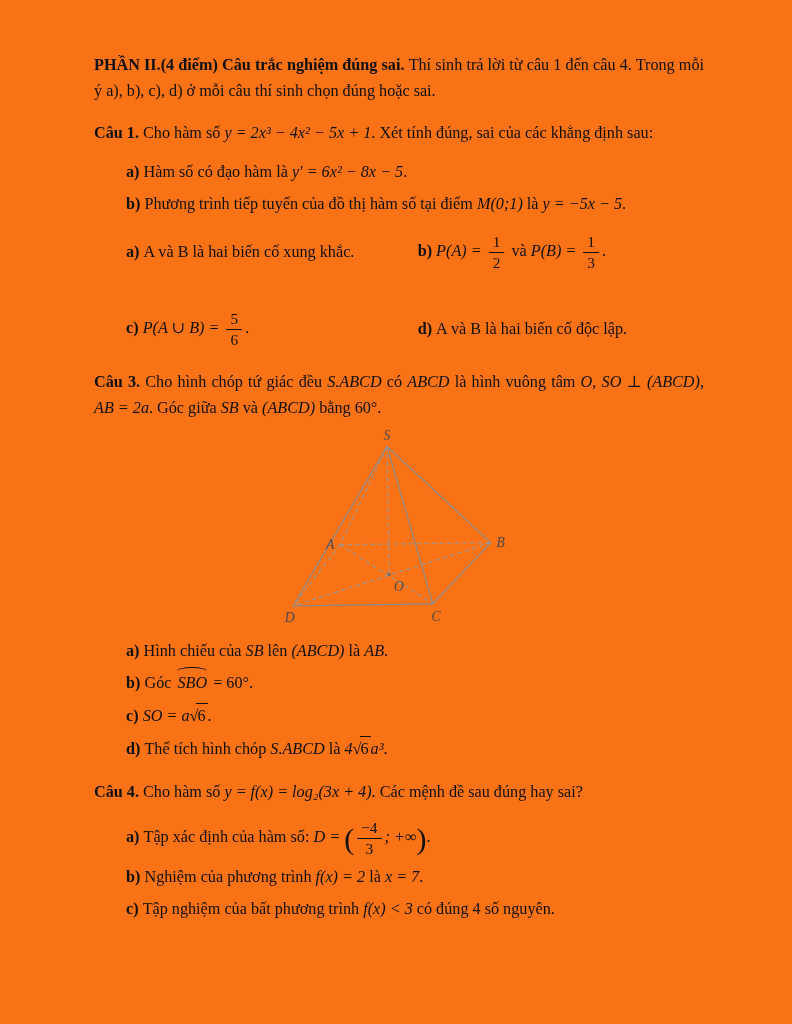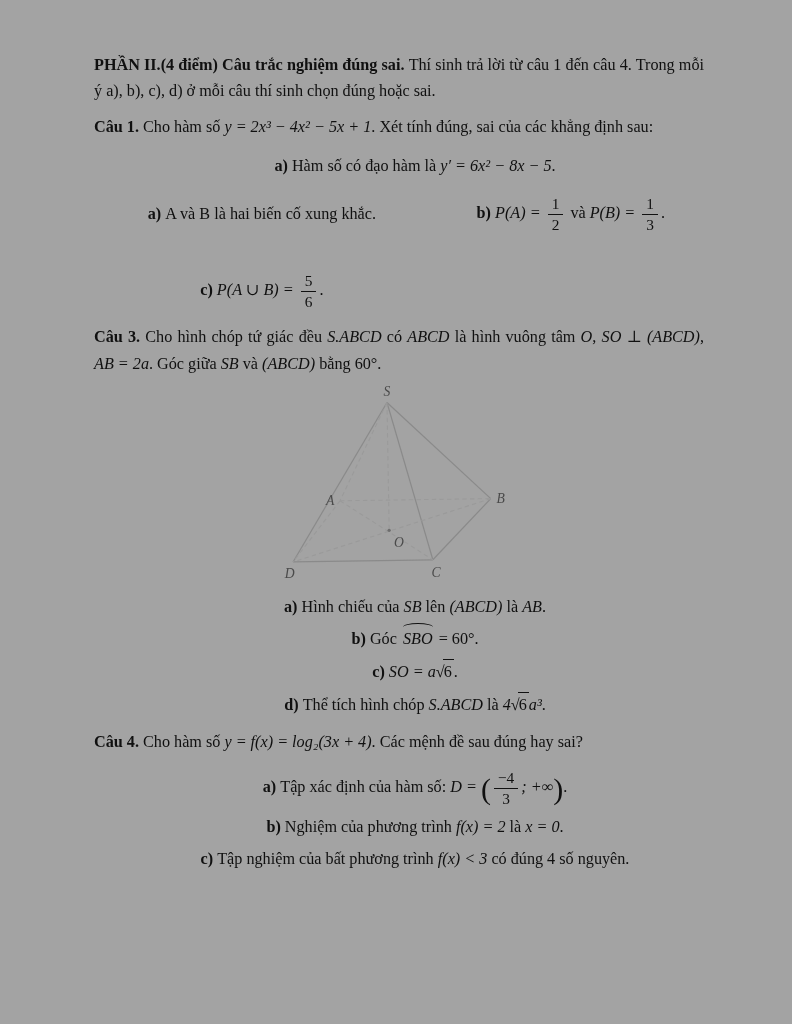--- a/index.html
+++ b/index.html
@@ -2,26 +2,26 @@
 <html><head>
 <meta charset="utf-8">
 <style>
   html,body{margin:0;padding:0;background:#ffffff;}
   .page{
     width:792px;height:1024px;box-sizing:border-box;
     padding:46px 88px 18px 94px;
     font-family:"Liberation Serif","DejaVu Serif",serif;
     font-size:16.2px;color:#101010;
     display:flex;flex-direction:column;overflow:hidden;
-    background:#a3a3a3;
+    background:#f97316;
   }
   .para{margin:6px 0;line-height:1.62;text-align:justify;}
-  .q{margin-top:4px;}
+  .q{margin-top:10px;}
   .items{margin-left:32px;}
-  .item{margin:7px 0;line-height:1.55;text-align:center;}
+  .item{margin:7px 0;line-height:1.55;text-align:left;}
   .grid2{display:grid;grid-template-columns:47% 53%;margin-left:32px;align-items:center;gap:20px;}
   .grid2 .item{margin:9px 0;}
   .tk-t{font-style:normal;}
   .tk-b{font-weight:700;}
   .tk-m{font-style:italic;}
   .tk-bigp{font-size:1.85em;font-weight:400;vertical-align:middle;line-height:.85;font-style:normal;}
   .frac{display:inline-flex;flex-direction:column;align-items:center;vertical-align:middle;margin:0 3px;line-height:1.18;font-style:normal;}
   .frac .num{padding:0 4px 1px 4px;border-bottom:1.2px solid #111;font-size:.95em;}
   .frac .den{padding:1px 4px 0 4px;font-size:.95em;}
   .sqrt{display:inline-flex;align-items:baseline;font-style:normal;}
@@ -36,35 +36,37 @@
 </head>
 <body>
 
 <div class="page">
 
   <p class="para"><span class="tk-b">PHẦN II.(4 điểm) Câu trắc nghiệm đúng sai. </span><span class="tk-t">Thí sinh trả lời từ câu 1 đến câu 4. Trong mỗi ý a), b), c), d) ở mỗi câu thí sinh chọn đúng hoặc sai.</span></p>
 
   <p class="para q"><span class="tk-b">Câu 1. </span><span class="tk-t">Cho hàm số </span><span class="tk-m">y = 2x³ − 4x² − 5x + 1</span><span class="tk-t">. Xét tính đúng, sai của các khẳng định sau:</span></p>
   <div class="items">
     <p class="item"><span class="tk-b">a) </span><span class="tk-t">Hàm số có đạo hàm là </span><span class="tk-m">y′ = 6x² − 8x − 5</span><span class="tk-t">.</span></p>
+    <p class="item"><span class="tk-b">b) </span><span class="tk-t">Phương trình tiếp tuyến của đồ thị hàm số tại điểm </span><span class="tk-m">M(0;1)</span><span class="tk-t"> là </span><span class="tk-m">y = −5x − 5</span><span class="tk-t">.</span></p>
   </div>
 
   <div class="grid2">
     <p class="item"><span class="tk-b">a) </span><span class="tk-t">A và B là hai biến cố xung khắc.</span></p>
     <p class="item"><span class="tk-b">b) </span><span class="tk-m">P(A) = </span><span class="frac">
           <span class="num">1</span>
           <span class="den">2</span>
         </span><span class="tk-t"> và </span><span class="tk-m">P(B) = </span><span class="frac">
           <span class="num">1</span>
           <span class="den">3</span>
         </span><span class="tk-t">.</span></p>
     <p class="item"><span class="tk-b">c) </span><span class="tk-m">P(A ∪ B) = </span><span class="frac">
           <span class="num">5</span>
           <span class="den">6</span>
         </span><span class="tk-t">.</span></p>
+    <p class="item"><span class="tk-b">d) </span><span class="tk-t">A và B là hai biến cố độc lập.</span></p>
   </div>
 
   <p class="para q"><span class="tk-b">Câu 3. </span><span class="tk-t">Cho hình chóp tứ giác đều </span><span class="tk-m">S.ABCD</span><span class="tk-t"> có </span><span class="tk-m">ABCD</span><span class="tk-t"> là hình vuông tâm </span><span class="tk-m">O</span><span class="tk-t">, </span><span class="tk-m">SO ⊥ (ABCD)</span><span class="tk-t">, </span><span class="tk-m">AB = 2a</span><span class="tk-t">. Góc giữa </span><span class="tk-m">SB</span><span class="tk-t"> và </span><span class="tk-m">(ABCD)</span><span class="tk-t"> bằng 60°.</span></p>
 
   <div class="figure">
     <svg viewBox="0 0 212 184" width="232" height="201">
       <g stroke="#8a8a8a" stroke-width="1.1" fill="none">
         <path d="M95 16 L190 104"></path>
         <path d="M95 16 L137 160"></path>
         <path d="M95 16 L9 162"></path>
@@ -101,18 +103,18 @@
           <span class="radicand">6</span>
         </span><span class="tk-m">a³</span><span class="tk-t">.</span></p>
   </div>
 
   <p class="para q"><span class="tk-b">Câu 4. </span><span class="tk-t">Cho hàm số </span><span class="tk-m">y = f(x) = log₂(3x + 4)</span><span class="tk-t">. Các mệnh đề sau đúng hay sai?</span></p>
   <div class="items">
     <p class="item"><span class="tk-b">a) </span><span class="tk-t">Tập xác định của hàm số: </span><span class="tk-m">D = </span><span class="tk-bigp">(</span><span class="frac">
           <span class="num">−4</span>
           <span class="den">3</span>
         </span><span class="tk-m">; +∞</span><span class="tk-bigp">)</span><span class="tk-t">.</span></p>
-    <p class="item"><span class="tk-b">b) </span><span class="tk-t">Nghiệm của phương trình </span><span class="tk-m">f(x) = 2</span><span class="tk-t"> là </span><span class="tk-m">x = 0</span><span class="tk-t">.</span></p>
+    <p class="item"><span class="tk-b">b) </span><span class="tk-t">Nghiệm của phương trình </span><span class="tk-m">f(x) = 2</span><span class="tk-t"> là </span><span class="tk-m">x = 7</span><span class="tk-t">.</span></p>
     <p class="item"><span class="tk-b">c) </span><span class="tk-t">Tập nghiệm của bất phương trình </span><span class="tk-m">f(x) &lt; 3</span><span class="tk-t"> có đúng 4 số nguyên.</span></p>
 
   </div>
 
 </div>
 
 </body></html>

